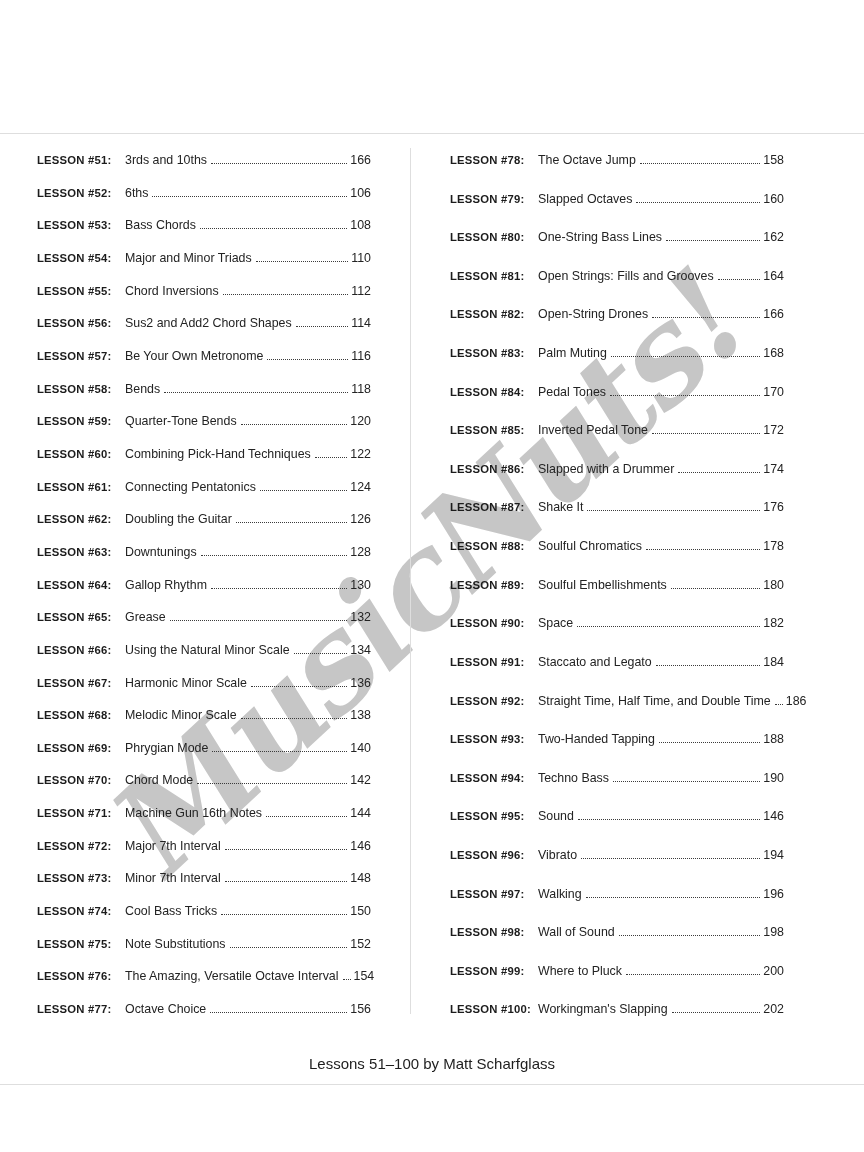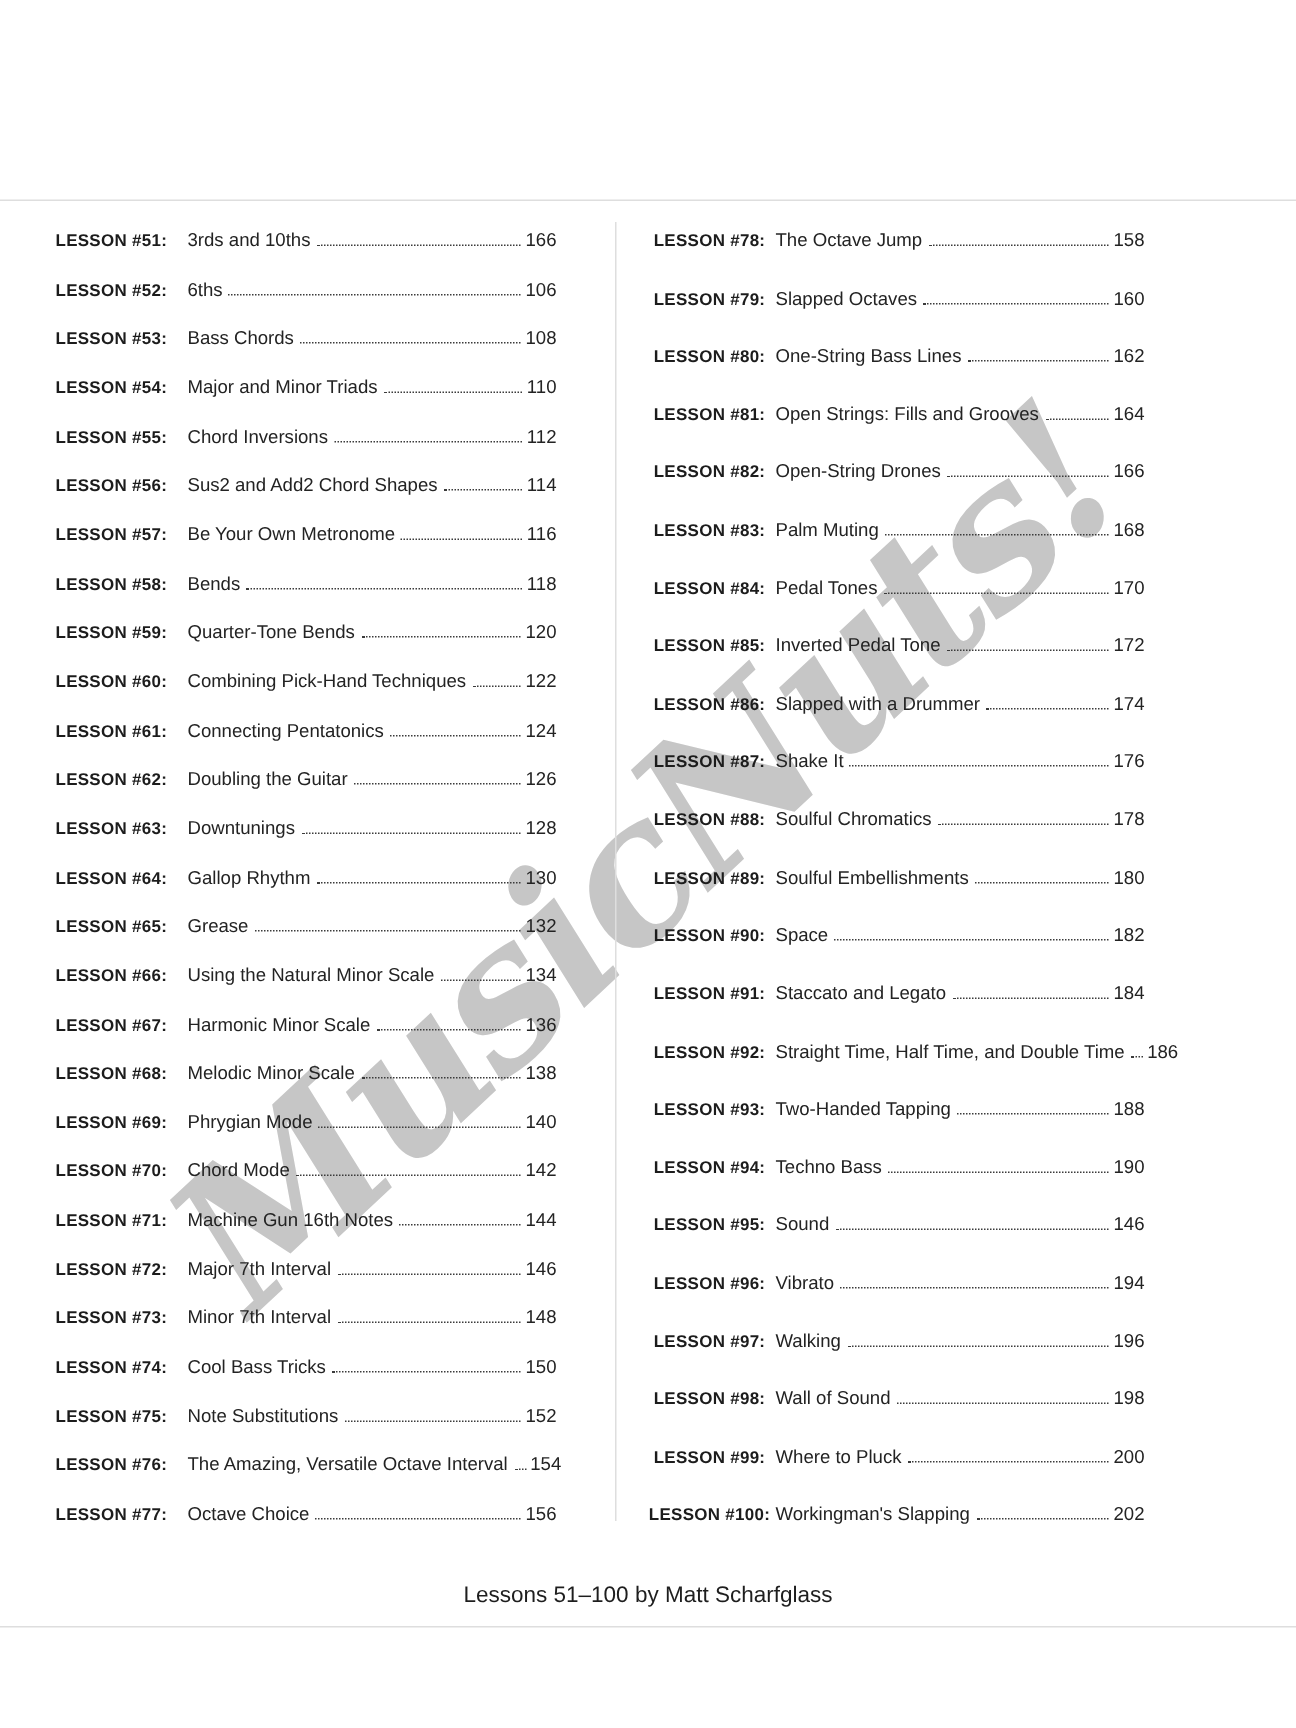--- a/index.html
+++ b/index.html
@@ -61,21 +61,21 @@
 
   
   .toc-col {
     position: absolute;
     top: 153px;
     width: 334px;
     display: flex;
     flex-direction: column;
   }
   .toc-col.left  { left: 37px; }
-  .toc-col.right { left: 429px; text-align: center; }
+  .toc-col.right { left: 450px; }
 
   .toc-col.left  .row { height: 32.66px; }
   .toc-col.right .row { height: 38.62px; }
 
   .row {
     display: flex;
     align-items: baseline;
     flex: none;
   }
   .label {

